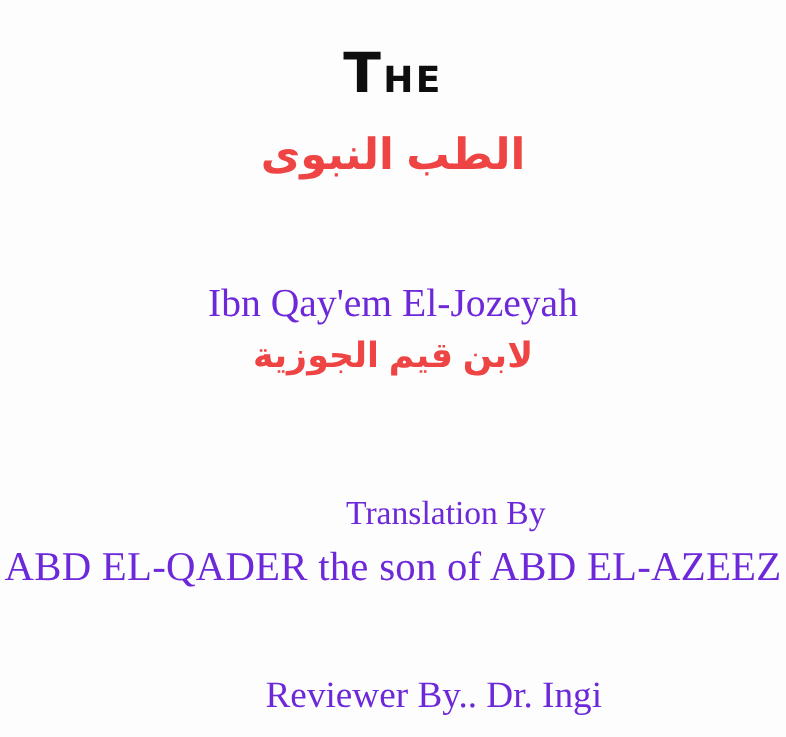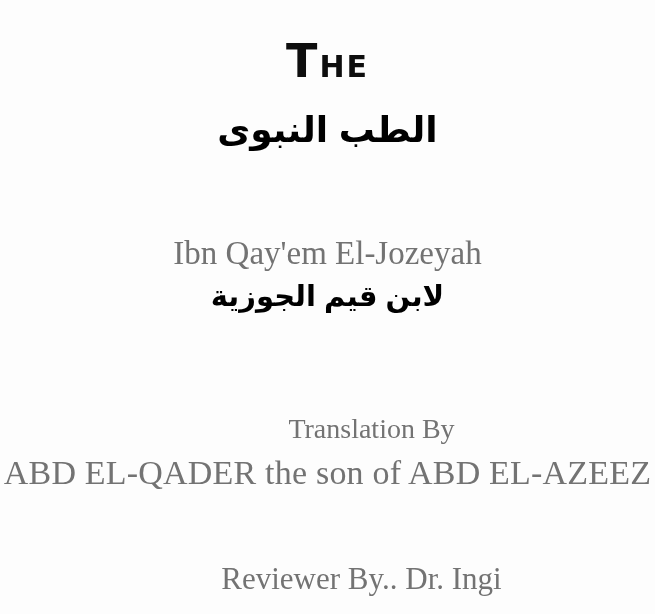--- a/index.html
+++ b/index.html
@@ -45,36 +45,36 @@
   }
   .title-word .seg-xl { font-size: 46px; }
   .title-word .seg-sc { font-size: 30px; }
   .title-word .seg-lc { font-size: 40px; }
 
   
   .arabic {
     direction: rtl;
     font-family: "DejaVu Sans", sans-serif;
     font-weight: bold;
-    color: #000000;
+    color: #ef4444;
     word-spacing: -2px;
   }
   .arabic-main-title {
     top: 112px;
     font-size: 36px;
   }
   .arabic-author {
     top: 282px;
     font-size: 29px;
   }
 
   
   .serif-line {
     font-family: "Liberation Serif", serif;
-    color: #737373;
+    color: #6d28d9;
   }
   .author-english {
     top: 237px;
     font-size: 33px;
   }
   .translation-heading {
     top: 415px;
     font-size: 28px;
     margin-left: 44px;
   }

